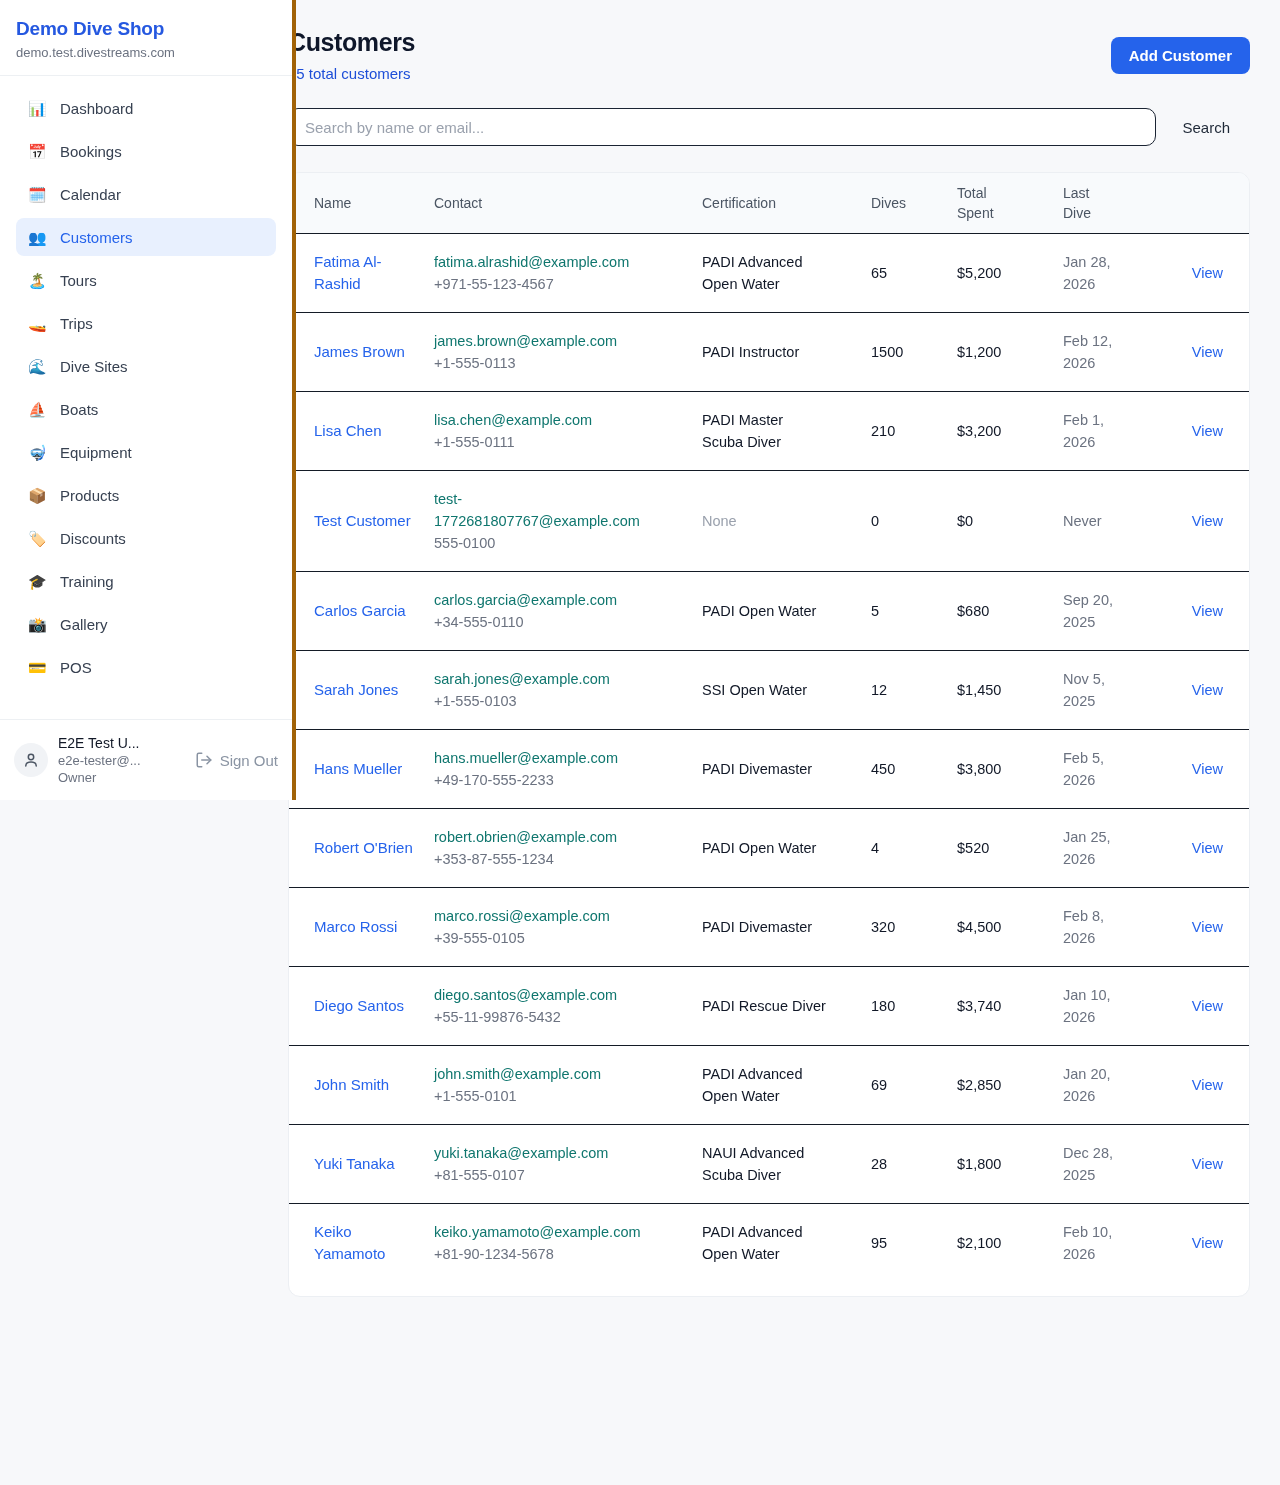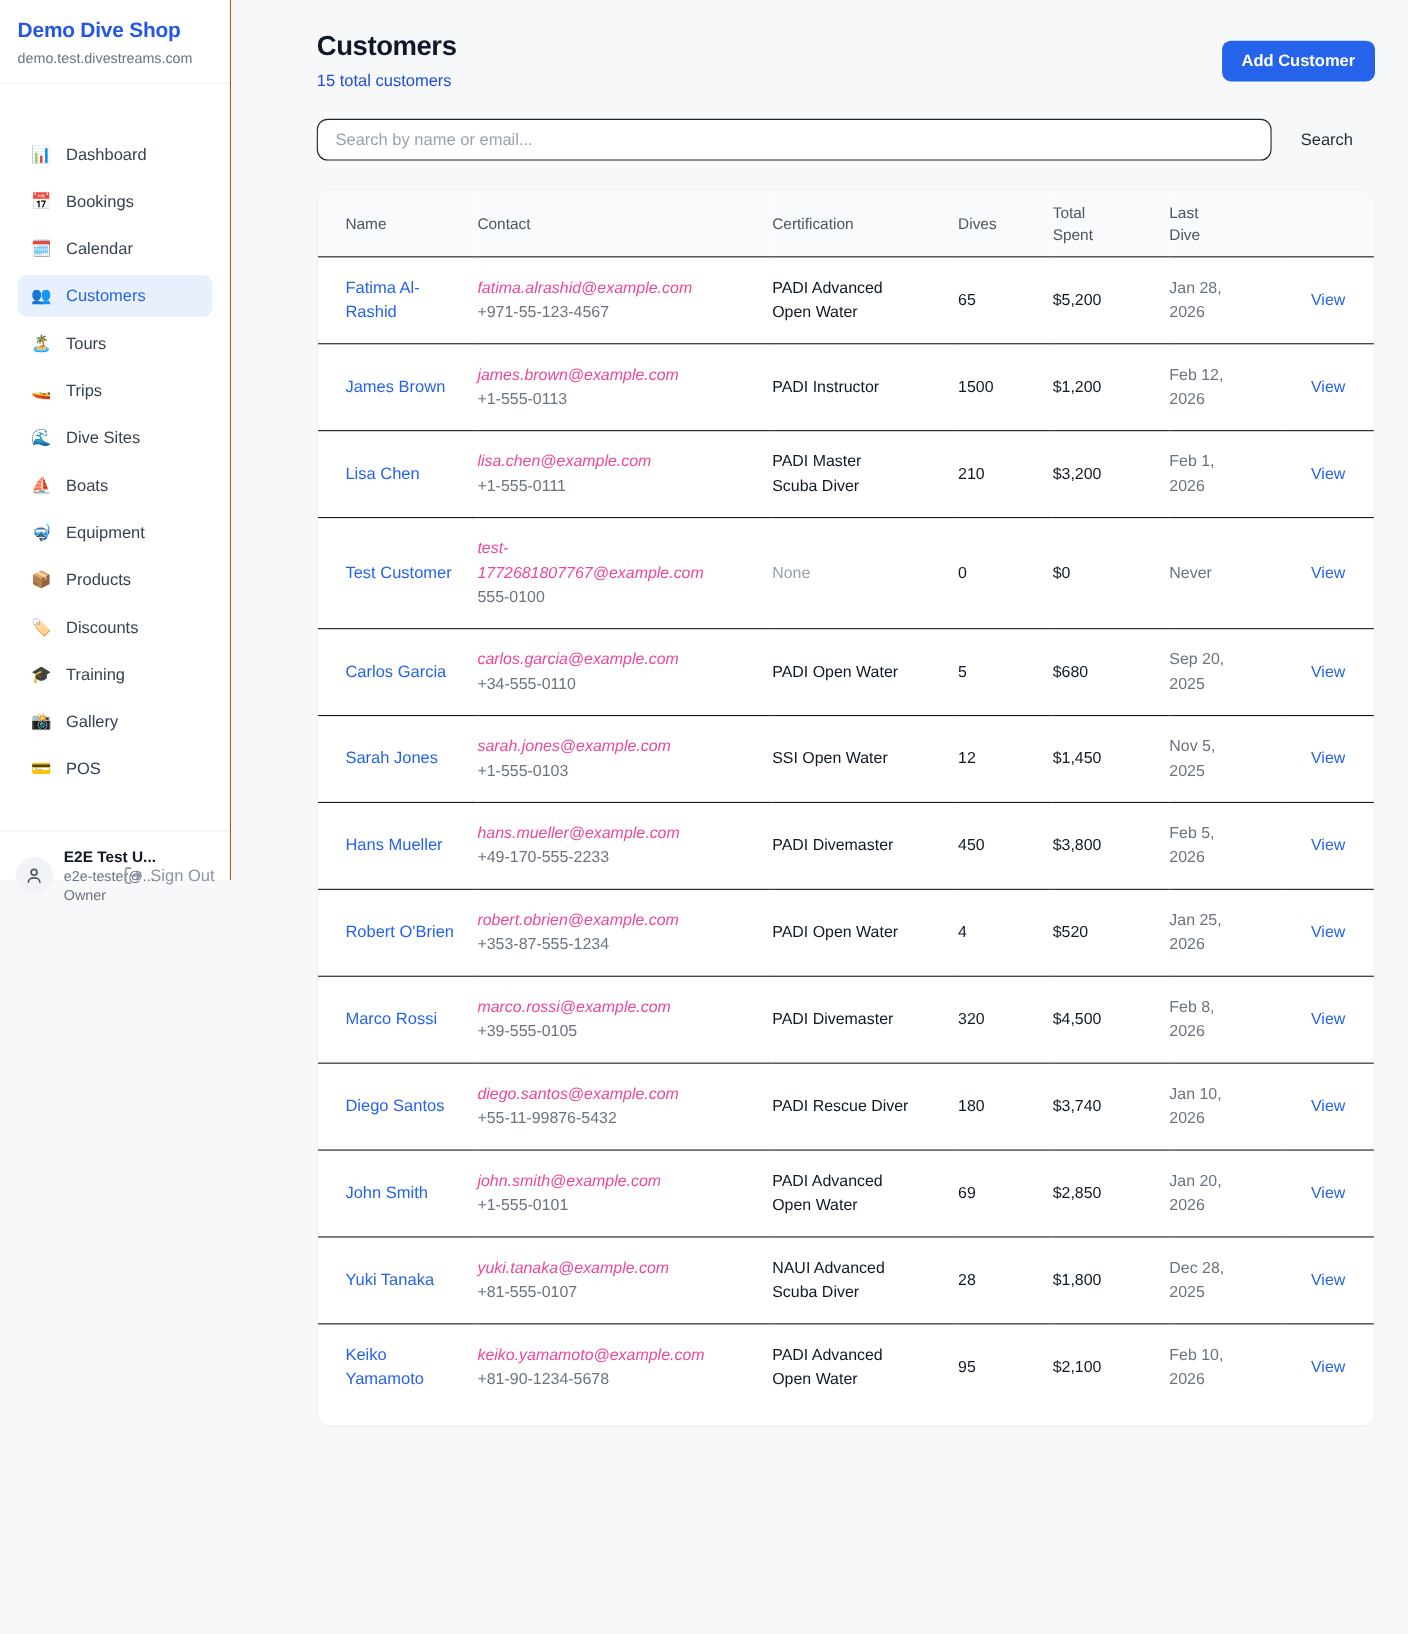--- a/index.html
+++ b/index.html
@@ -9,27 +9,26 @@
     background: #f7f8fa;
     font-family: "Liberation Sans", "DejaVu Sans", sans-serif;
     color: #111827;
     position: relative;
   }
 
   
   .sidebar {
     position: absolute;
     left: 0; top: 0;
-    width: 210px;
+    width: 296px;
     height: 800px;
     background: #ffffff;
-    border-right: 1px solid #a16207;
+    border-right: 4px solid #a16207;
     display: flex;
     flex-direction: column;
-    gap: 32px;
   }
   .brand { padding: 18px 16px 15px 16px; border-bottom: 1px solid #edf0f3; }
   .brand-name { font-size: 19px; font-weight: 700; color: #2558e0; letter-spacing: -0.2px; }
   .brand-domain { font-size: 13px; color: #6b7280; margin-top: 5px; }
 
   .nav { padding: 13px 16px 0 16px; flex: 1; }
   .nav-item {
     display: flex;
     align-items: center;
     gap: 12px;
@@ -52,21 +51,21 @@
     gap: 10px;
   }
   .avatar {
     width: 34px; height: 34px;
     border-radius: 50%;
     background: #f1f3f6;
     display: flex; align-items: center; justify-content: center;
     flex: none;
   }
   .user-meta { min-width: 0; }
-  .user-name { font-size: 14px; font-weight: 700; color: #111827; white-space: nowrap; }
+  .user-name { font-size: 14px; font-weight: 400; color: #111827; white-space: nowrap; }
   .user-email, .user-role { font-size: 13px; color: #6b7280; margin-top: 2px; white-space: nowrap; }
   .signout {
     margin-left: auto;
     display: flex; align-items: center; gap: 7px;
     color: #8a94a3;
     font-size: 15px;
     cursor: pointer;
     flex: none;
   }
 
@@ -150,21 +149,21 @@
     line-height: 22px;
   }
   tbody td:first-child { padding-left: 25px; }
   .wrap { display: inline-block; }
   td.cell-name .wrap { max-width: 104px; }
   td.cell-contact .wrap { max-width: 214px; }
   td.cell-cert .wrap { max-width: 124px; }
   td.cell-last .wrap { max-width: 58px; }
 
   .name-link { color: #2563eb; font-weight: 500; font-size: 15px; text-decoration: none; cursor: pointer; }
-  .email-line { color: #ec4899; font-style: italic; }
+  .email-line { color: #0f766e; }
   .phone-line { color: #6b7280; }
   td.cell-cert { color: #111827; }
   td.cell-cert.muted { color: #9aa1ad; }
   td.cell-dives, td.cell-total { color: #111827; }
   td.cell-last { color: #6b7280; }
   td.cell-action { text-align: right; padding-right: 26px; }
   .view-link { color: #2563eb; font-weight: 500; text-decoration: none; cursor: pointer; }
 </style>
 </head>
 <body>

